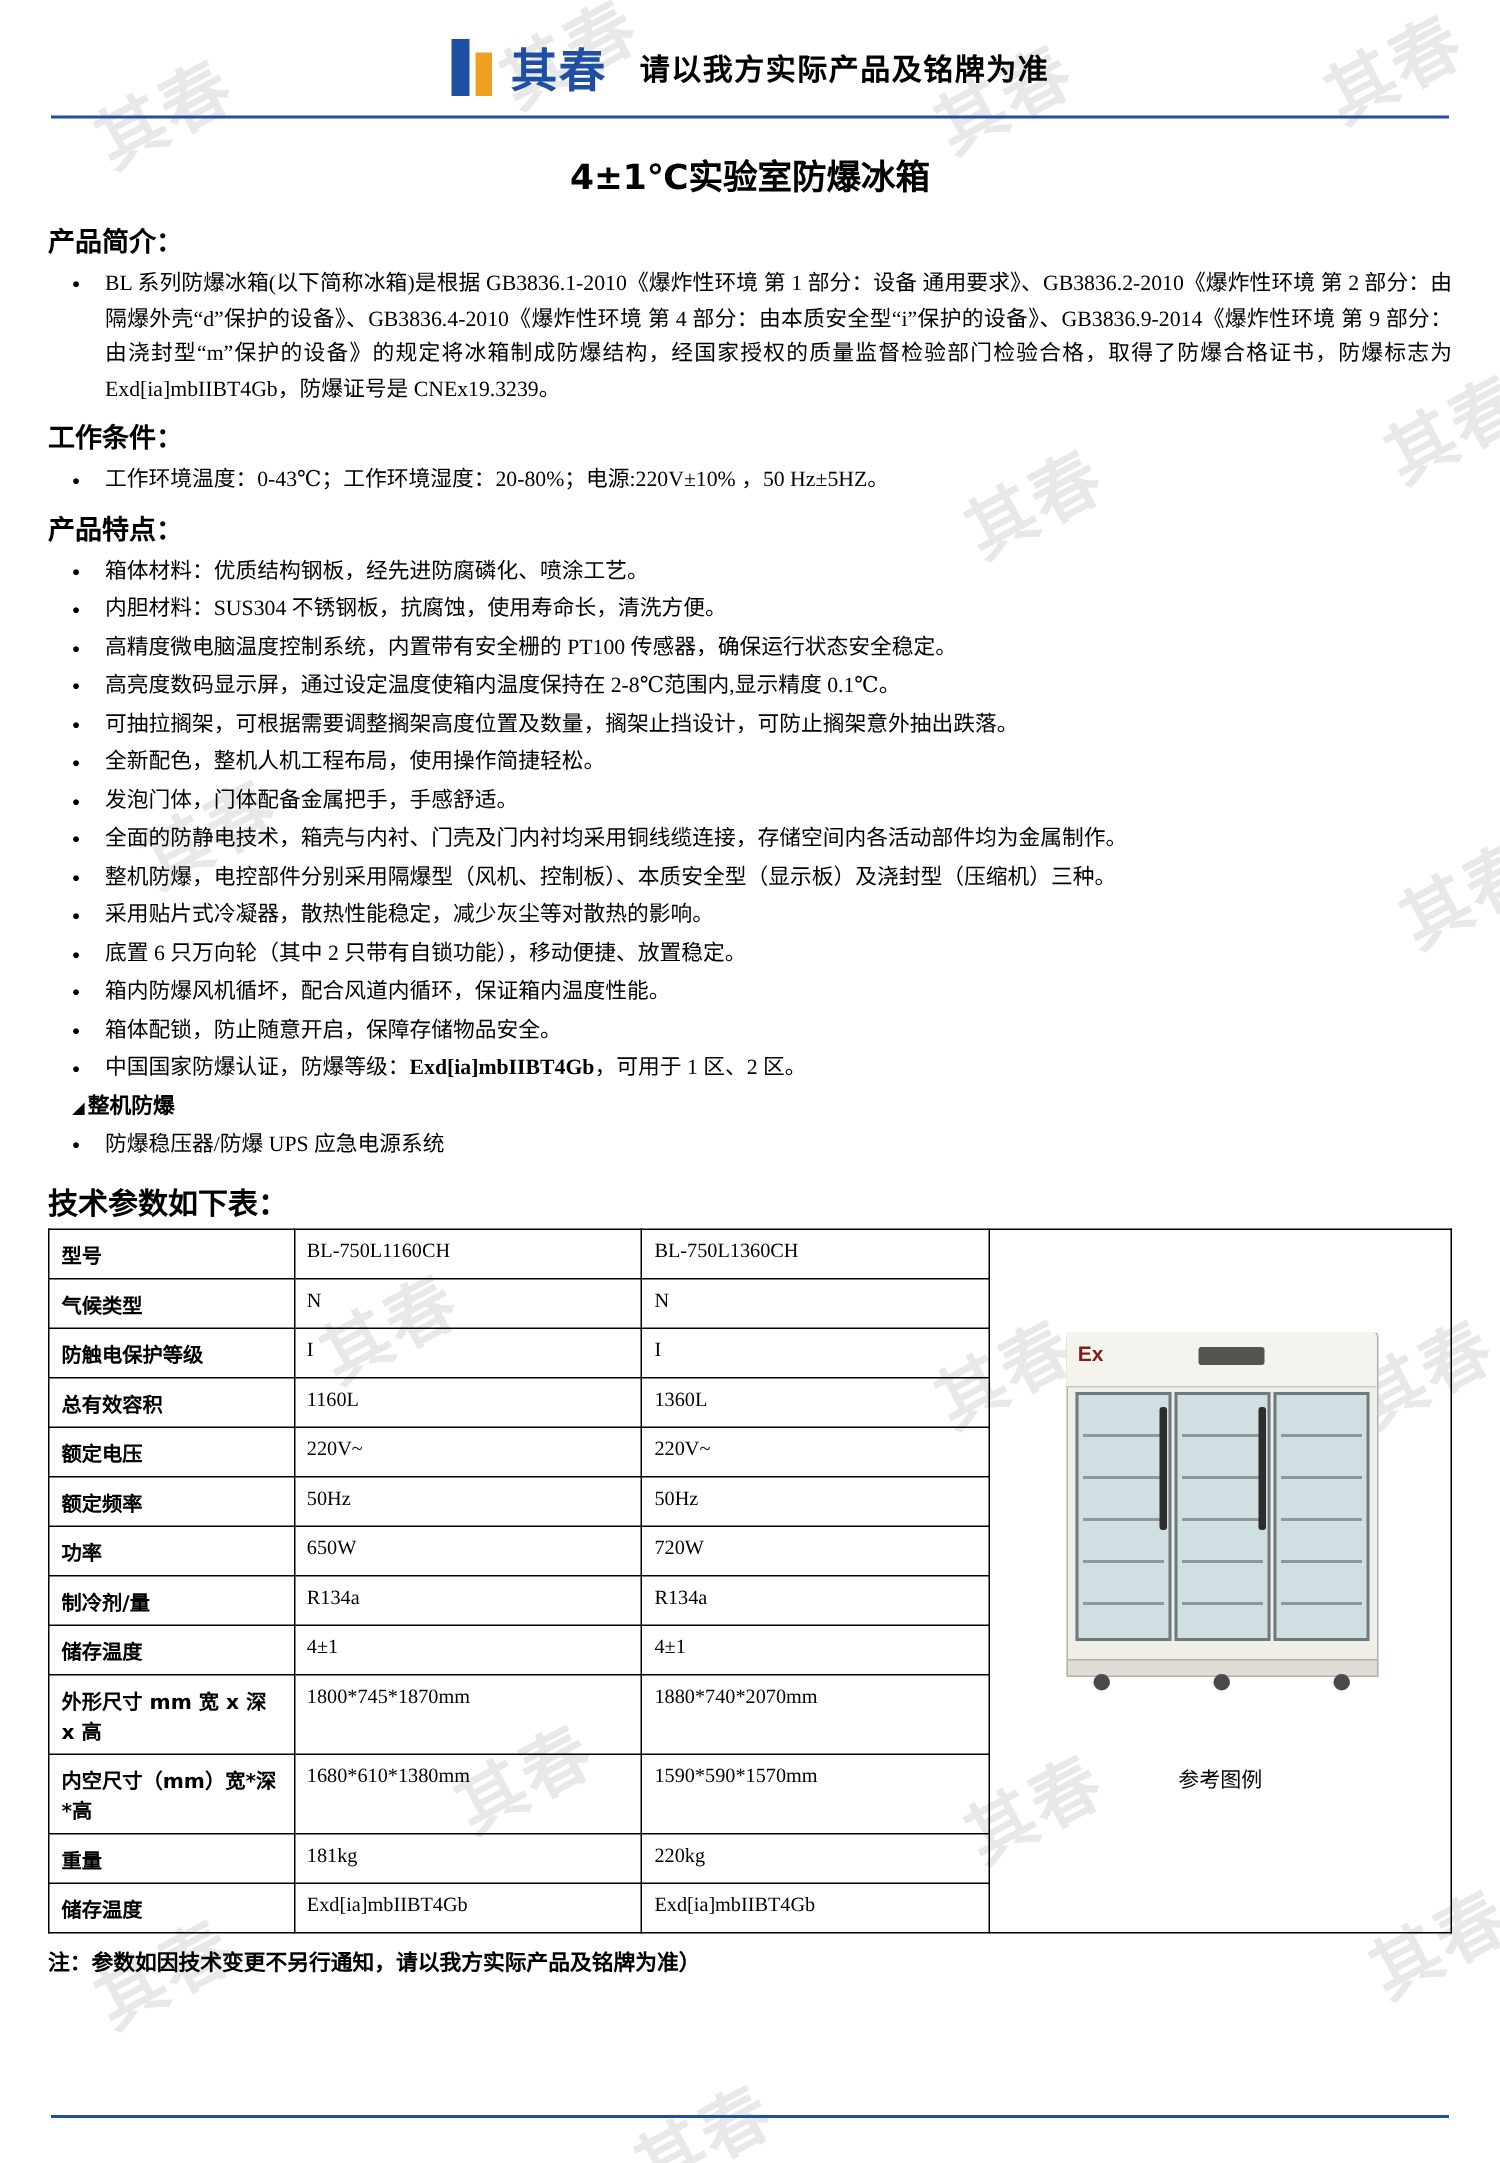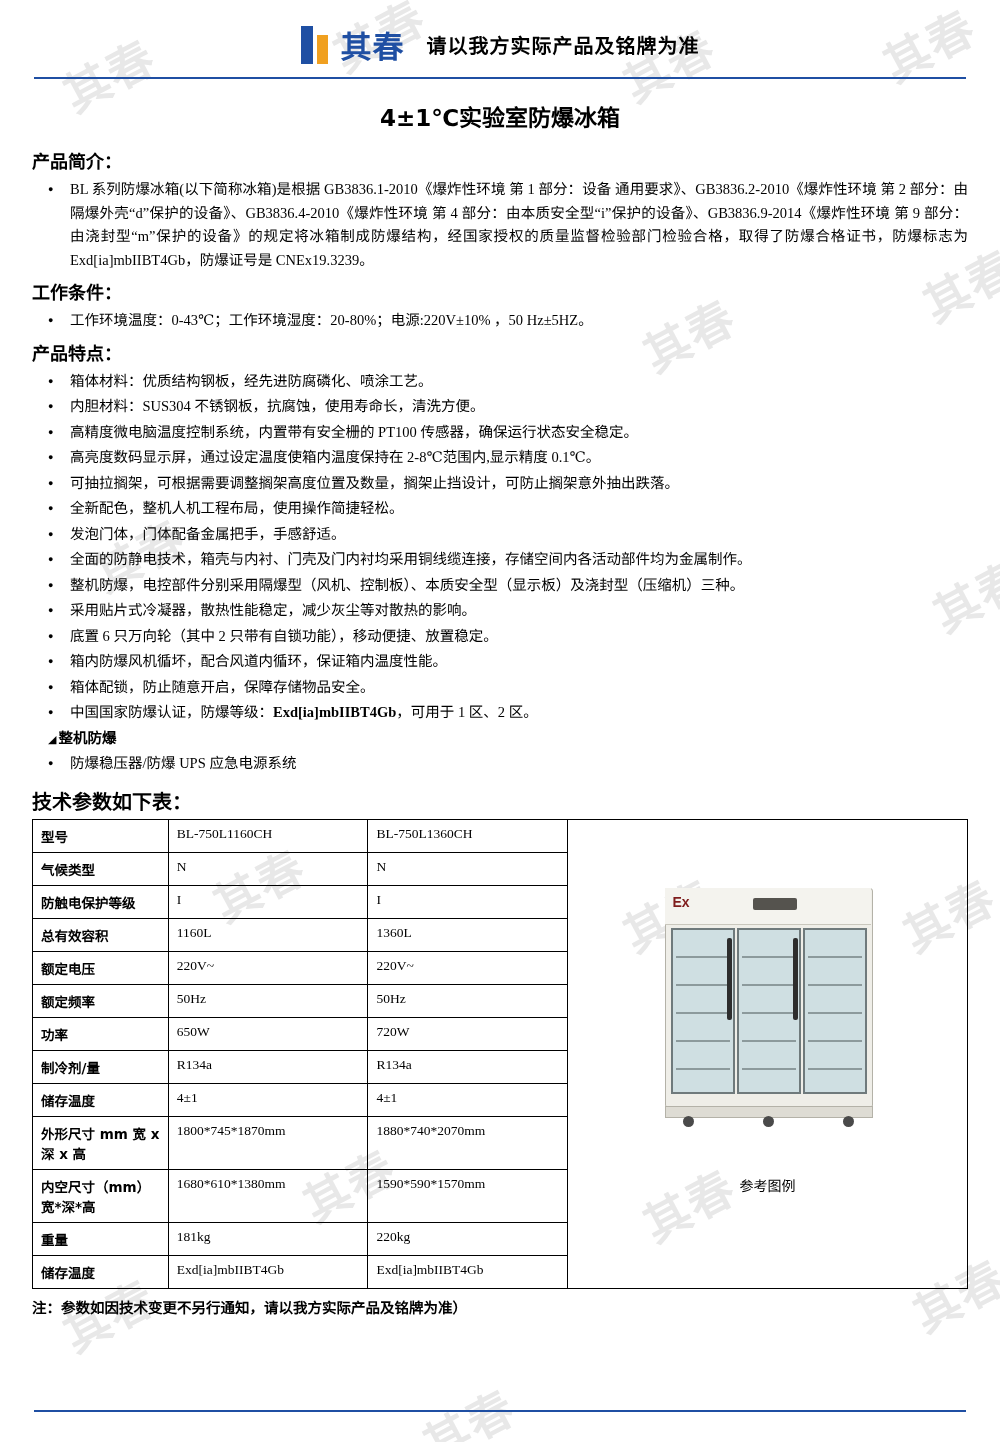--- a/index.html
+++ b/index.html
@@ -152,21 +152,21 @@
   }
   .table-zone {
     position: relative;
     z-index: 2;
     padding: 0 32px;
     display: flex;
     align-items: stretch;
   }
   table.params {
     border-collapse: collapse;
-    width: 536px;
+    width: 628px;
     font-size: 13.5px;
   }
   table.params td {
     border: 1px solid #000;
     padding: 6px 8px;
     vertical-align: top;
     height: 20px;
   }
   table.params td.lbl {
     width: 158px;

